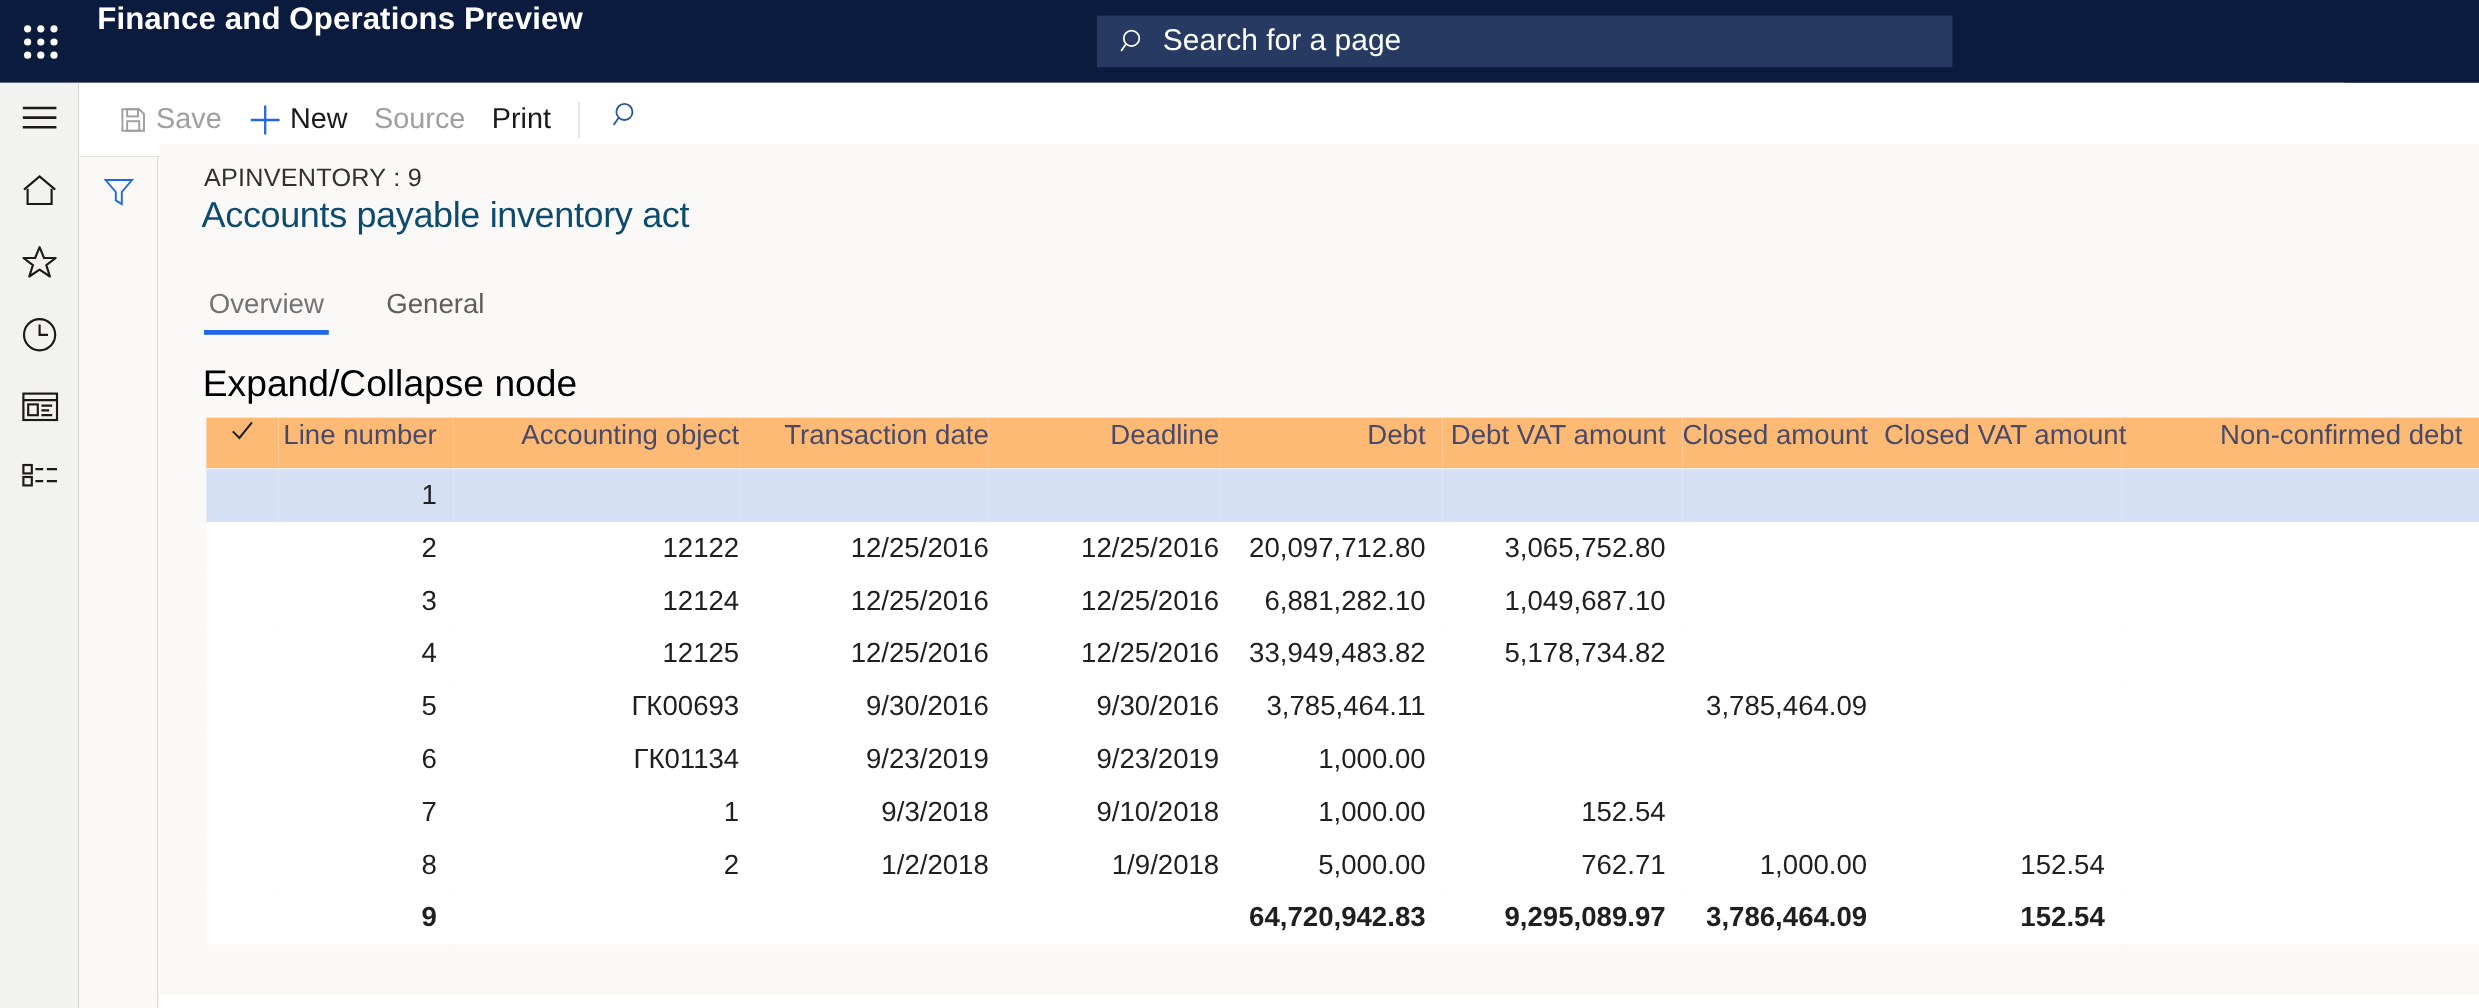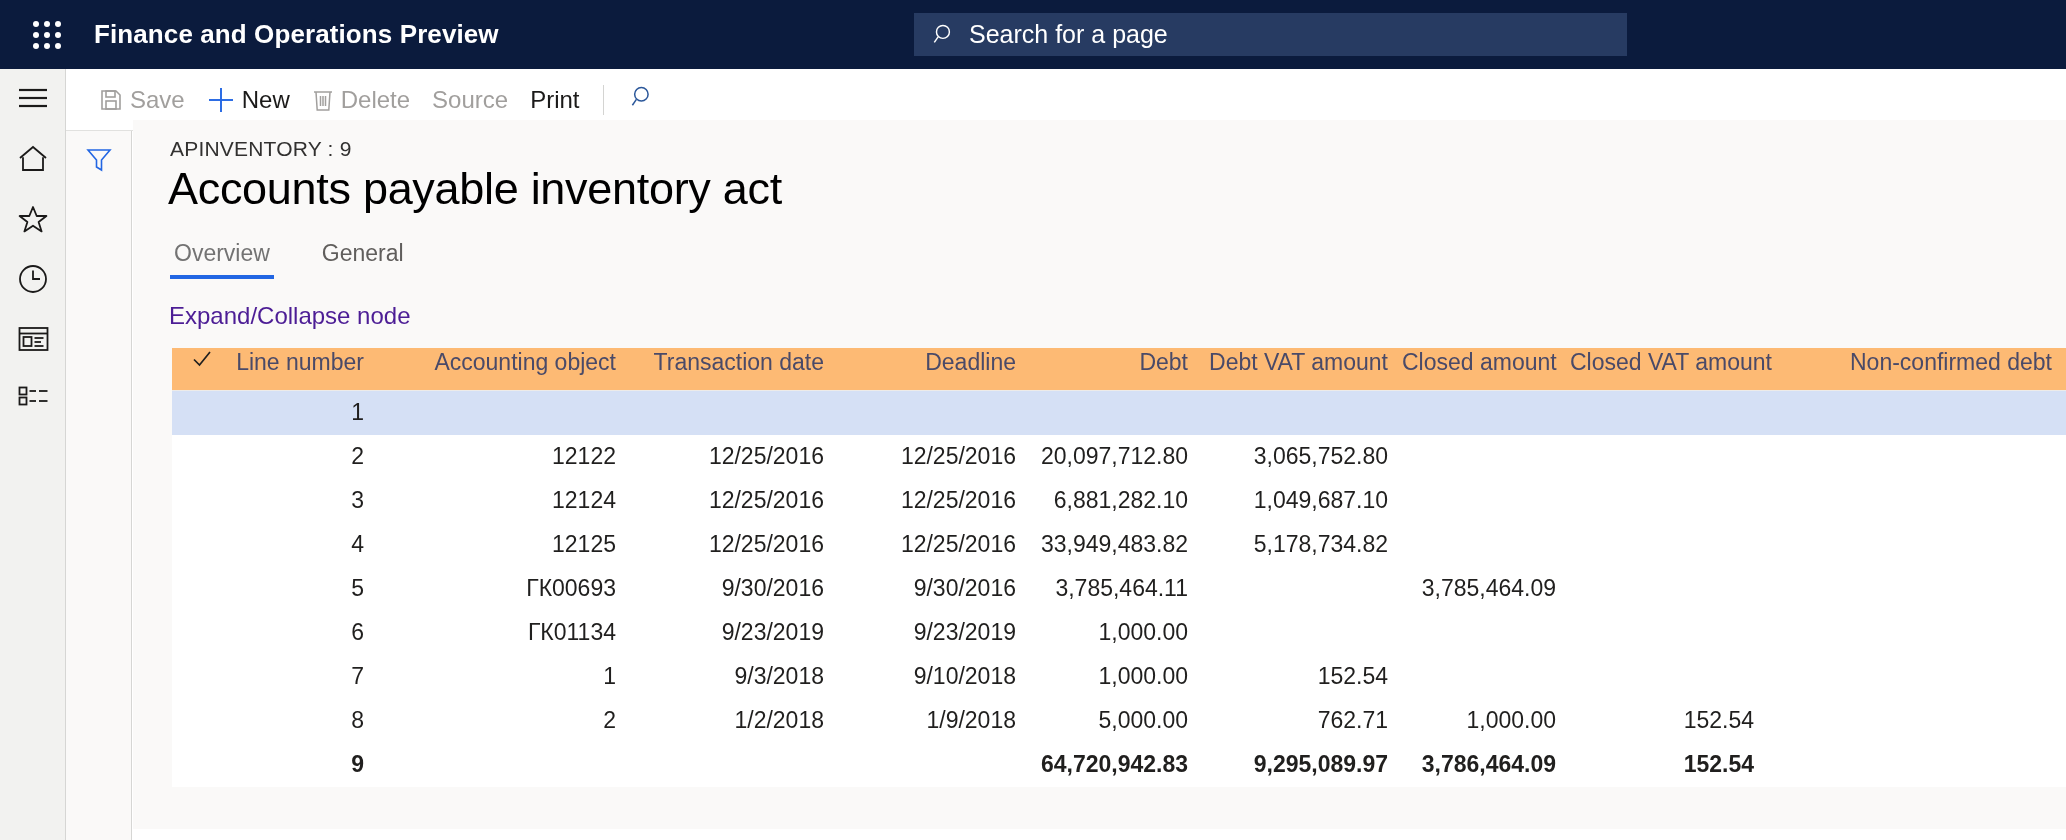--- a/index.html
+++ b/index.html
@@ -10,21 +10,21 @@
     background: #ffffff;
     font-family: "Liberation Sans", sans-serif;
     -webkit-font-smoothing: antialiased;
   }
 
   
   .topbar {
     position: absolute; top: 0; left: 0;
     width: 2066px; height: 69px;
     background: #0b1b3d;
-    display: flex; align-items: center; padding-left: 13px;
+    display: flex; 
   }
   .waffle {
     width: 68px; height: 69px;
     display: flex; align-items: center; justify-content: center;
     cursor: pointer;
   }
   .waffle-grid {
     display: grid;
     grid-template-columns: repeat(3, 6px);
     grid-template-rows: repeat(3, 6px);
@@ -123,23 +123,23 @@
   .caption-small {
     position: absolute;
     left: 37px; top: 17px;
     font-size: 21px;
     color: #323130;
     letter-spacing: 0.2px;
   }
   .page-title {
     position: absolute;
     left: 35px; top: 43px;
-    font-size: 45px;
+    font-size: 30px;
     font-weight: 400;
-    color: #000000;
+    color: #0c4a6e;
     letter-spacing: -0.3px;
     white-space: nowrap;
   }
 
   .tabs {
     position: absolute;
     left: 37px; top: 113px;
     display: flex; align-items: flex-end;
     height: 46px;
   }
@@ -156,22 +156,22 @@
   .tab.active::after {
     content: "";
     position: absolute;
     left: 0; right: 0; bottom: 0;
     height: 4px; background: #2266e3;
   }
 
   .expand-link {
     position: absolute;
     left: 36px; top: 182px;
-    font-size: 24px;
-    color: #4c1d95;
+    font-size: 31px;
+    color: #000000;
     cursor: pointer;
     white-space: nowrap;
   }
 
   
   .grid {
     position: absolute;
     left: 39px; top: 228px;
     width: 1894px;
   }
@@ -322,32 +322,20 @@
   <div class="cmd">
     <span class="gi">
       <svg width="28" height="28" viewBox="0 0 28 28" stroke="#2266e3" stroke-width="1.9">
         <line x1="14" y1="2" x2="14" y2="26"></line>
         <line x1="2" y1="14" x2="26" y2="14"></line>
       </svg>
     </span>
     <span>New</span>
   </div>
 
-  <div class="cmd disabled">
-    <span class="gi">
-      <svg width="22" height="24" viewBox="0 0 22 24" fill="none" stroke="#a19f9d" stroke-width="1.5">
-        <path d="M2 4 H20"></path>
-        <path d="M4 4 L5.2 22 H16.8 L18 4"></path>
-        <line x1="8.5" y1="8" x2="8.5" y2="18"></line>
-        <line x1="11" y1="8" x2="11" y2="18"></line>
-        <line x1="13.5" y1="8" x2="13.5" y2="18"></line>
-      </svg>
-    </span>
-    <span>Delete</span>
-  </div>
 
   <div class="cmd disabled">
     <span>Source</span>
   </div>
 
   <div class="cmd">
     <span>Print</span>
   </div>
 
   <div class="cmd-sep"></div>

